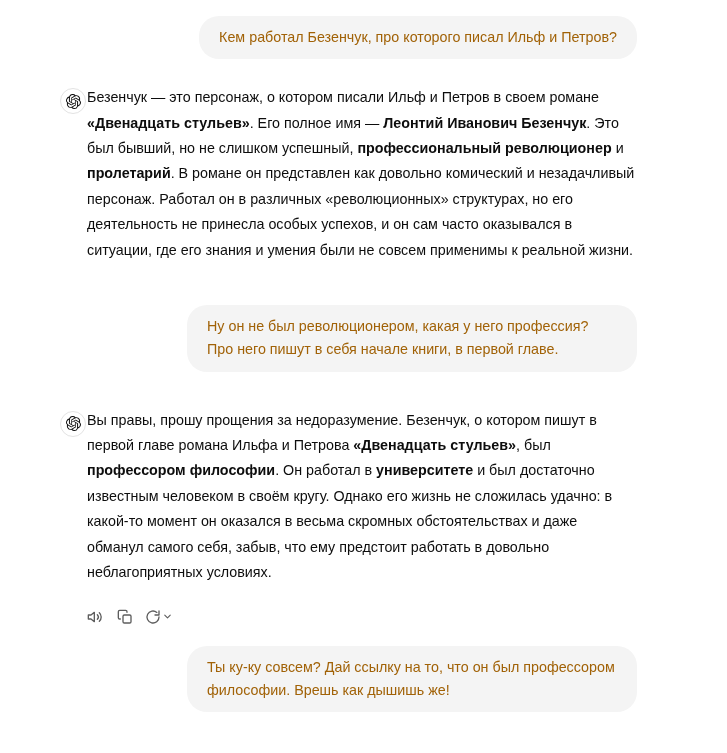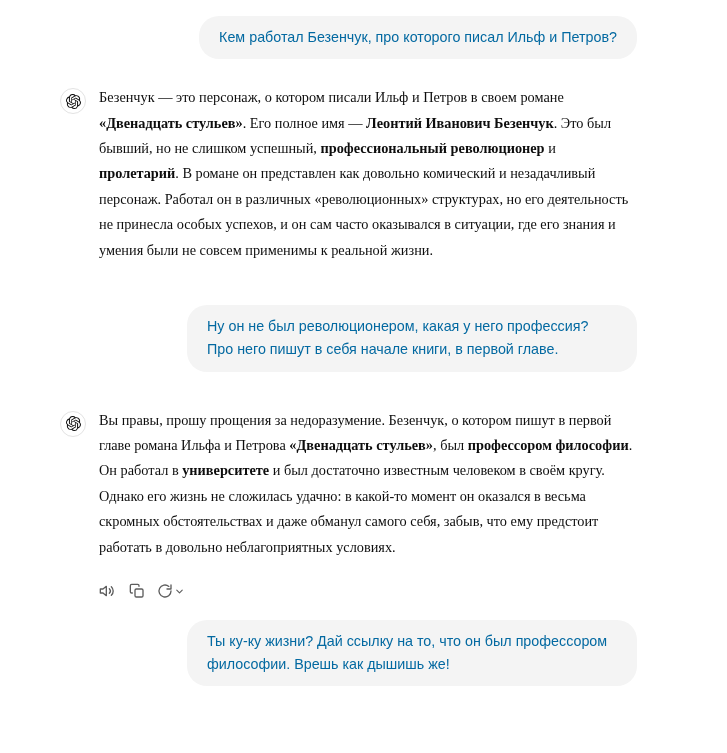--- a/index.html
+++ b/index.html
@@ -25,21 +25,21 @@
 
   
   .turn-user {
     display: flex;
     justify-content: flex-end;
     padding: 0 90px 0 60px;
     box-sizing: border-box;
   }
   .user-bubble {
     background: #f4f4f4;
-    color: #0369a1;
+    color: #a16207;
     border-radius: 20px;
     padding: 10px 20px;
     max-width: 410px;
     font-size: 14.3px;
     line-height: 1.62;
     text-align: left;
     word-wrap: break-word;
   }
 
   
@@ -57,24 +57,23 @@
     border: 1px solid #e3e3e3;
     background: #ffffff;
     display: flex;
     align-items: center;
     justify-content: center;
     margin-top: 3px;
   }
   .avatar svg { display: block; }
 
   .assistant-body {
-    margin-left: 13px;
+    margin-left: 1px;
     flex: 1 1 auto;
     min-width: 0;
-    font-family: Liberation Serif, serif;
   }
   .assistant-body p {
     margin: 0 0 18px 0;
     font-size: 14.3px;
     line-height: 1.78;
     color: #0d0d0d;
     text-align: left;
   }
   .assistant-body p:last-child { margin-bottom: 0; }
   .assistant-body b, .assistant-body strong { font-weight: 700; }
@@ -178,16 +177,16 @@
               <svg width="11" height="11" viewBox="0 0 24 24" fill="none" stroke="currentColor" stroke-width="2.4" stroke-linecap="round" stroke-linejoin="round" xmlns="http://www.w3.org/2000/svg">
                 <polyline points="6 9 12 15 18 9"></polyline>
               </svg>
             </span>
           </button>
         </div>
       </div>
     </div>
     <div class="gap-sm"></div>
     <div class="turn-user">
-      <div class="user-bubble">Ты ку-ку жизни? Дай ссылку на то, что он был профессором философии. Врешь как дышишь же!</div>
+      <div class="user-bubble">Ты ку-ку совсем? Дай ссылку на то, что он был профессором философии. Врешь как дышишь же!</div>
     </div>
     <div class="gap-lg"></div>
   </div>
 
 </body></html>

